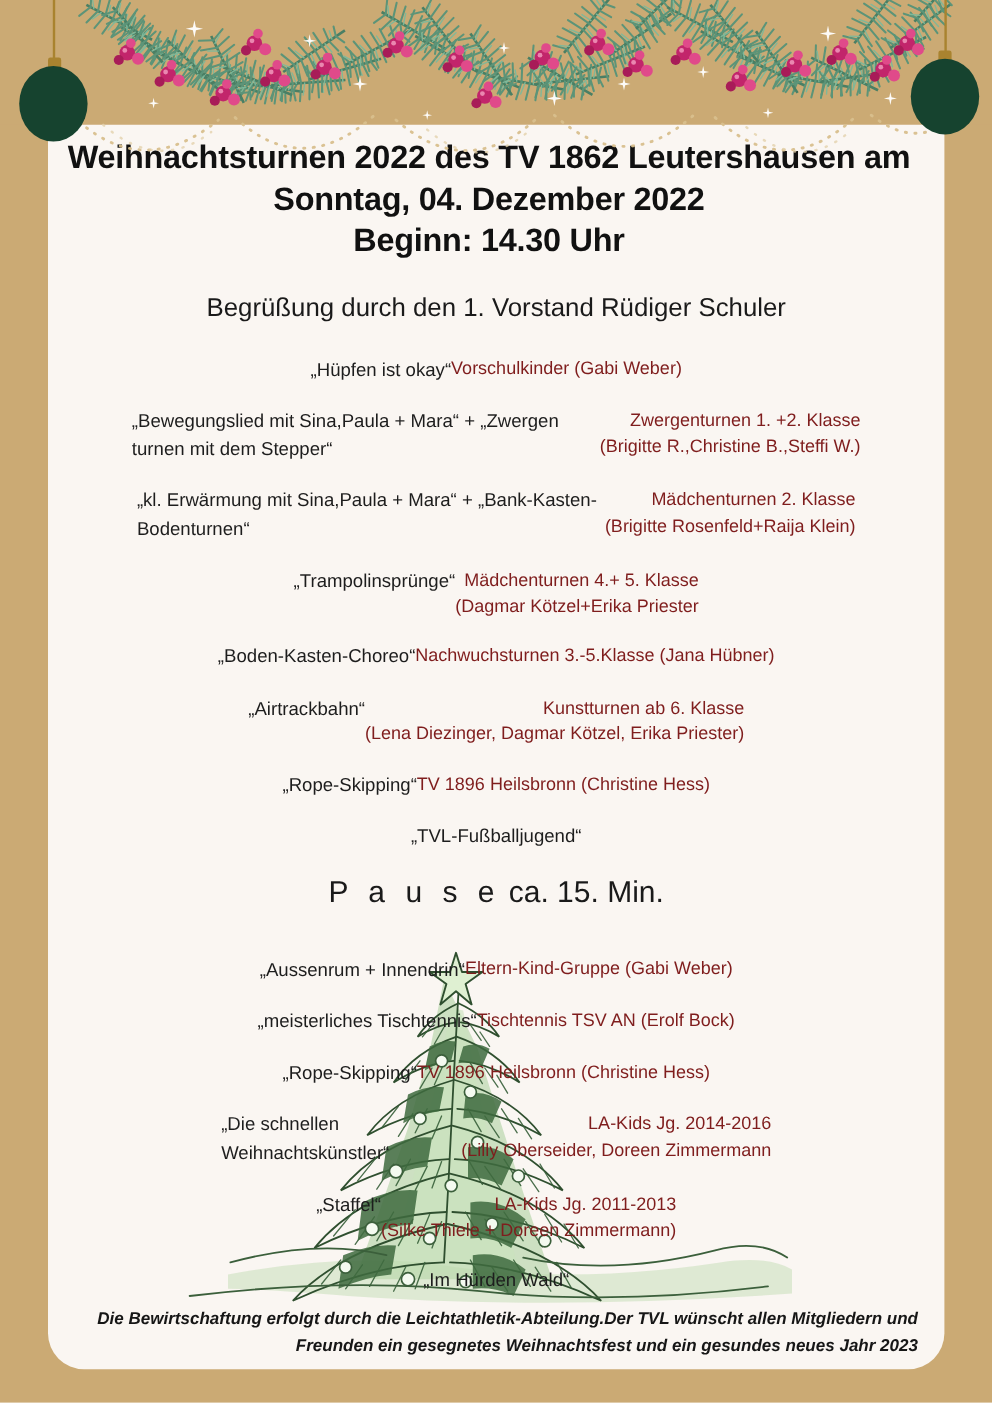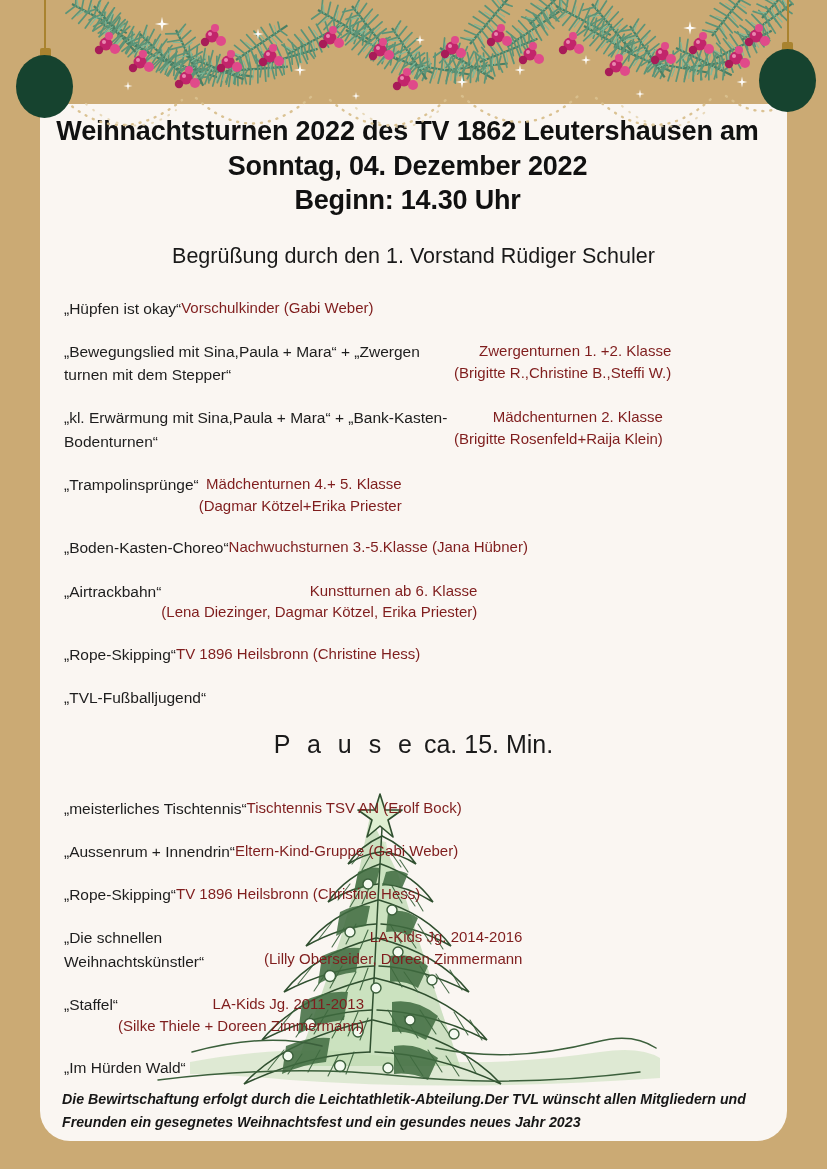--- a/index.html
+++ b/index.html
@@ -113,21 +113,21 @@
     color: #1a1a1a;
   }
 
   .program {
     margin: 0;
     padding: 28px 24px 0 24px;
   }
   .row {
     display: flex;
     align-items: flex-start;
-    justify-content: flex-start;
+    justify-content: center;
     margin-bottom: 20px;
     position: relative;
     z-index: 5;
   }
   .row .left {
     flex: 0 0 auto;
     max-width: 390px;
     text-align: left;
     font-size: 15.5px;
     line-height: 1.5;
@@ -165,21 +165,21 @@
 
   
   .footer {
     position: absolute;
     left: 40px;
     top: 1088px;
     width: 747px;
     padding: 0 22px;
     box-sizing: border-box;
     z-index: 8;
-    text-align: left;
+    text-align: right;
     font-style: italic;
     font-weight: bold;
     font-size: 14.2px;
     line-height: 1.6;
     color: #161616;
   }
 </style>
 </head>
 <body>
 
@@ -615,31 +615,31 @@
         <div class="left">„TVL-Fußballjugend“</div>
       </div>
 
     </div>
 
     <p class="pause"><span class="sp">P a u s e</span><span> ca. 15. Min.</span></p>
 
     <div class="program">
 
       <div class="row">
+        <div class="left">„Aussenrum + Innendrin“</div>
+        <div class="right">
+          <span>Eltern-Kind-Gruppe (Gabi Weber)</span>
+          <span class="sub"></span>
+        </div>
+      </div>
+
+      <div class="row">
         <div class="left">„meisterliches Tischtennis“</div>
         <div class="right">
           <span>Tischtennis TSV AN (Erolf Bock)</span>
-          <span class="sub"></span>
-        </div>
-      </div>
-
-      <div class="row">
-        <div class="left">„Aussenrum + Innendrin“</div>
-        <div class="right">
-          <span>Eltern-Kind-Gruppe (Gabi Weber)</span>
           <span class="sub"></span>
         </div>
       </div>
 
       <div class="row">
         <div class="left">„Rope-Skipping“</div>
         <div class="right">
           <span>TV 1896 Heilsbronn (Christine Hess)</span>
           <span class="sub"></span>
         </div>

